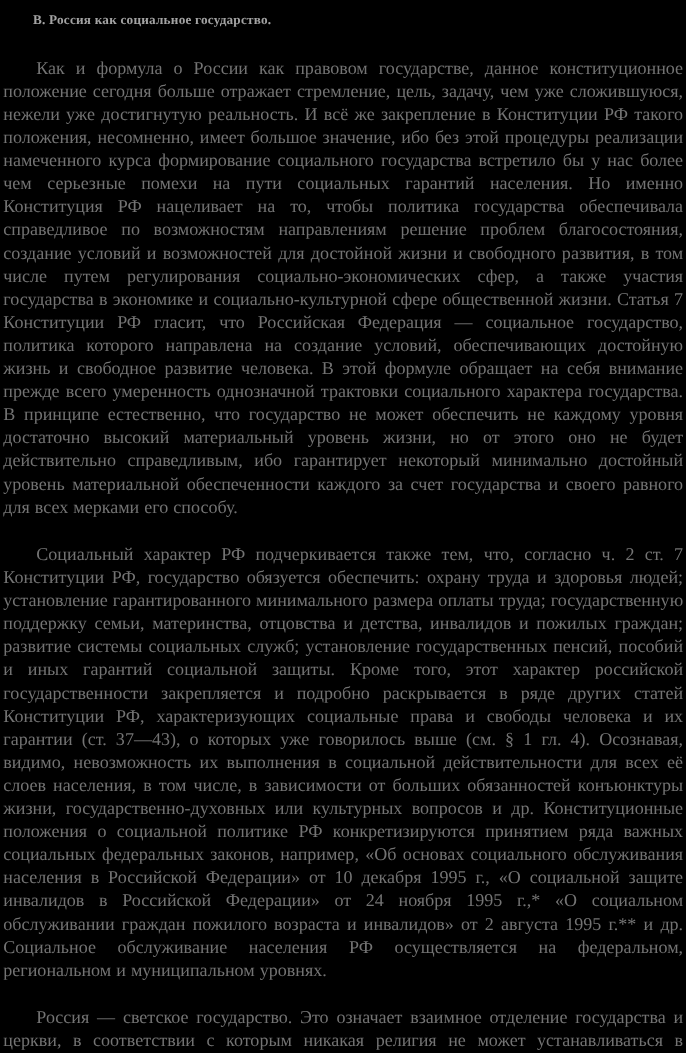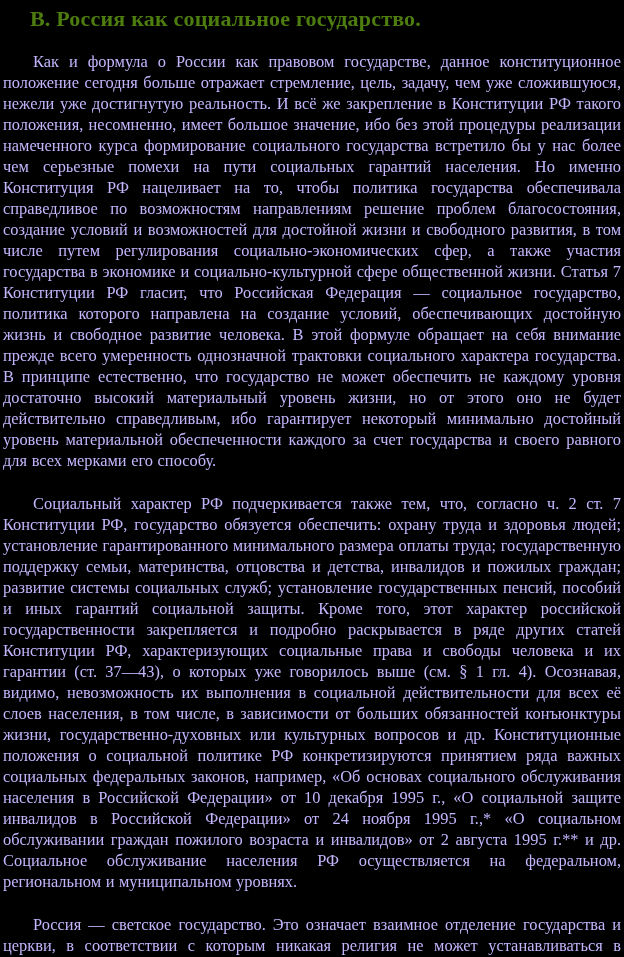--- a/index.html
+++ b/index.html
@@ -12,37 +12,37 @@
   }
   .page {
     width: 624px;
     height: 957px;
     box-sizing: border-box;
     padding: 4px 3px 0 3px;
     color: #14141c;
     overflow: hidden;
   }
   .doc-heading {
-    font-size: 22px;
+    font-size: 12px;
     line-height: 21px;
     font-weight: bold;
     text-indent: 27px;
     margin: 4px 0 0 0;
     letter-spacing: 0.2px;
-    color: #4d7c0f;
+    color: #a3a3a3;
   }
   .doc-paragraph {
     font-size: 16.4px;
     line-height: 21px;
     text-align: justify;
     text-indent: 30px;
     margin: 0;
     padding-top: 22px;
     word-spacing: 0.5px;
-    color: #c4b5fd;
+    color: #737373;
   }
   .doc-paragraph:first-of-type { padding-top: 23px; }
 </style>
 </head>
 <body>
 
 <div class="page">
 
   <p class="doc-heading">В. Россия как социальное государство.</p>
 

